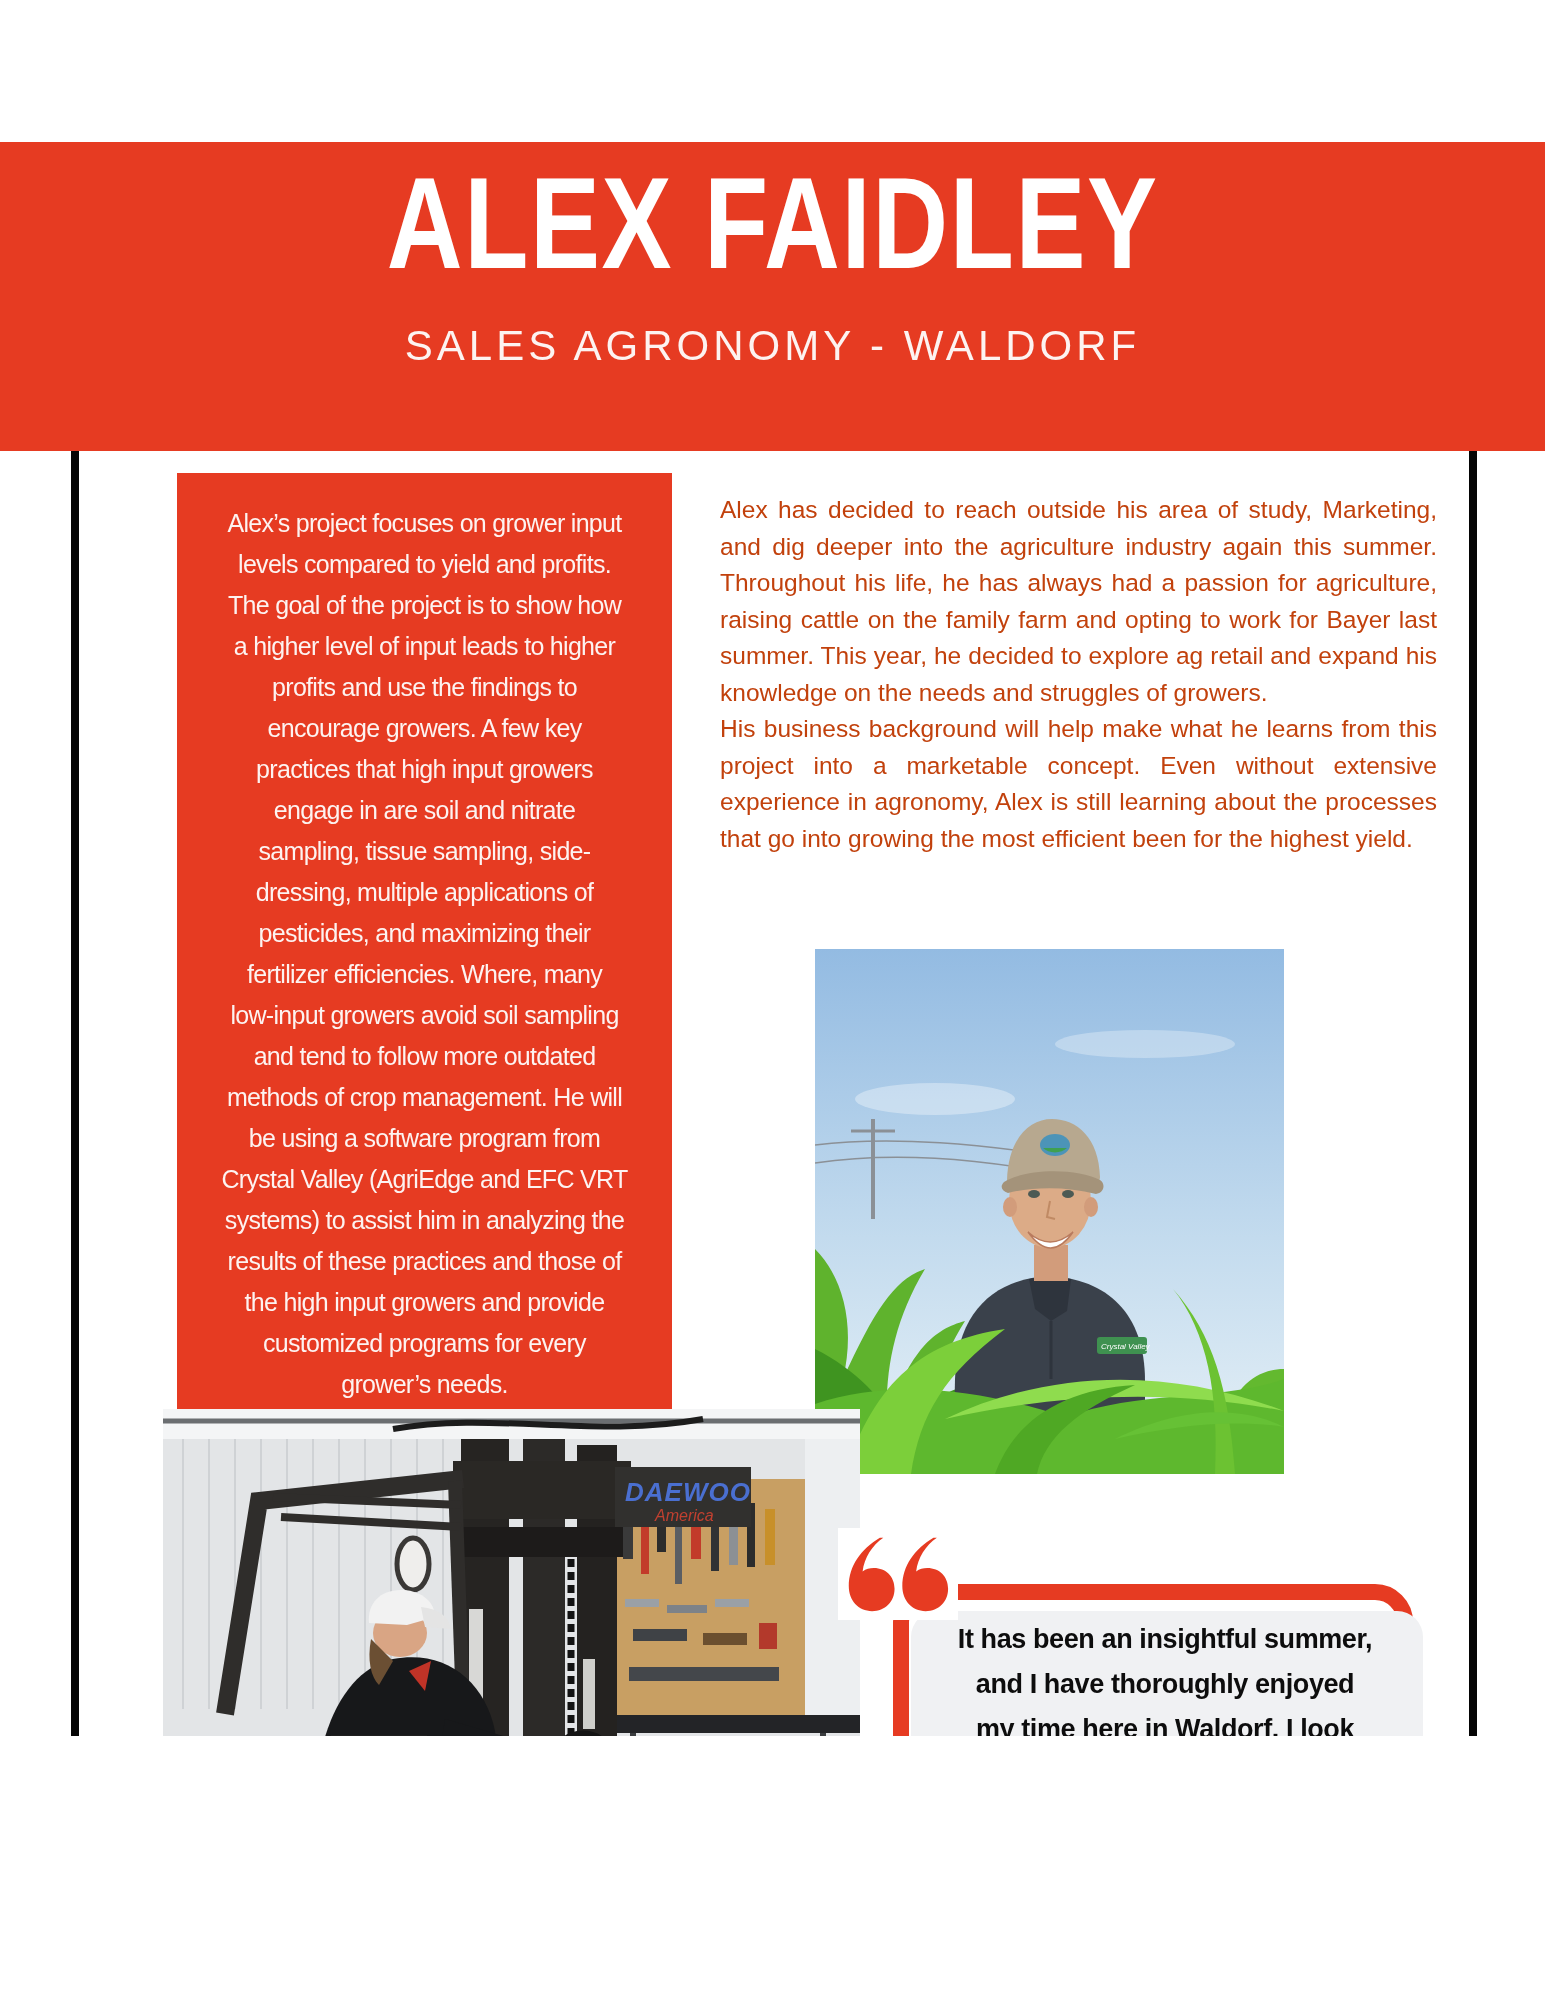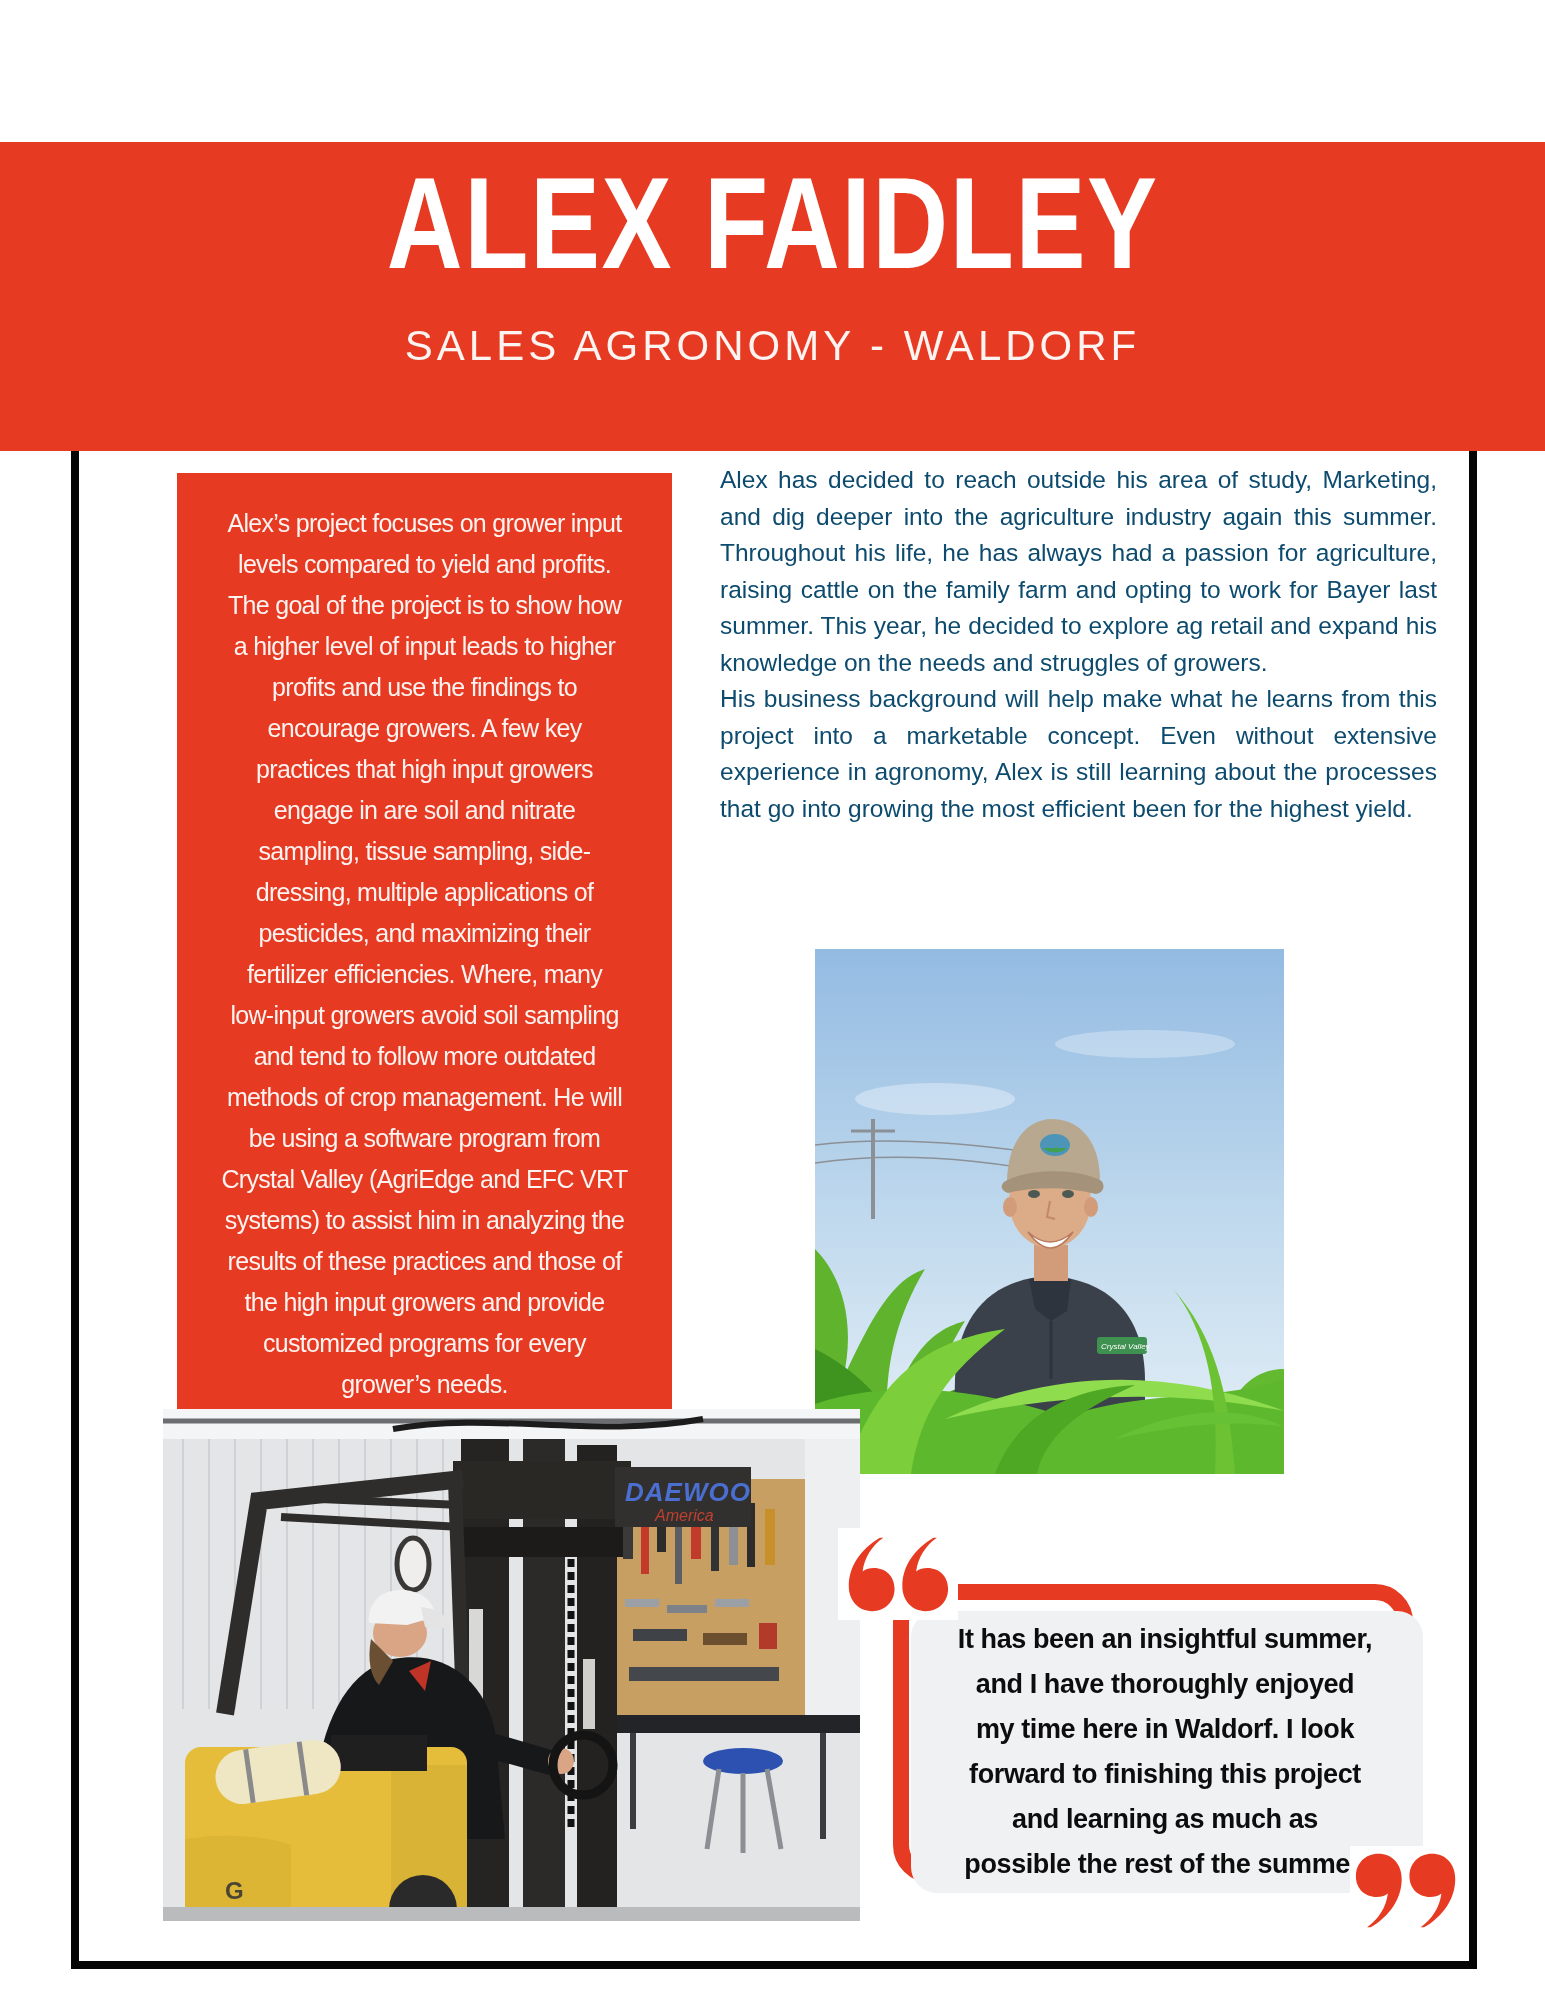--- a/index.html
+++ b/index.html
@@ -1,37 +1,37 @@
 <!DOCTYPE html>
 <html><head>
 <meta charset="utf-8">
 <style>
   html,body{margin:0;padding:0;background:#ffffff;}
-  #page{position:relative;width:1545px;height:2000px;background:#ffffff;overflow:hidden;
+  #page{position:relative;width:1545px;height:1736px;background:#ffffff;overflow:hidden;
         font-family:"Liberation Sans",sans-serif;}
 
   
   .frame{position:absolute;left:71px;top:330px;width:1390px;height:1623px;
          border:8px solid #050505;z-index:1;}
 
   
   .banner{position:absolute;left:0;top:142px;width:1545px;height:309px;background:#e63b22;
           z-index:2;display:flex;flex-direction:column;align-items:center;padding-top:26px;box-sizing:border-box;}
   .title{color:#ffffff;font-weight:700;font-size:128px;line-height:108px;letter-spacing:2px;
          display:inline-block;transform:scaleX(.82) scaleY(1.02);transform-origin:50% 0;white-space:nowrap;}
   .subtitle{margin-top:46px;color:#fdf3f1;font-size:42px;letter-spacing:4px;white-space:nowrap;}
 
   
   .project-box{position:absolute;left:177px;top:473px;width:495px;height:963px;background:#e63b22;
                z-index:2;box-sizing:border-box;padding:30px 12px 4px 12px;}
   .project-text{color:#fdf3f1;font-size:25px;letter-spacing:-0.7px;line-height:41px;
                 text-align:center;white-space:pre-line;}
 
   
-  .bio{position:absolute;left:720px;top:462px;width:717px;z-index:2;color:#0c4a6e;}
+  .bio{position:absolute;left:720px;top:492px;width:717px;z-index:2;color:#c2410c;}
   .bio p{margin:0;font-size:24.5px;line-height:36.5px;text-align:justify;}
 
   
   .portrait{position:absolute;left:815px;top:949px;width:469px;height:525px;z-index:2;}
   
   .forklift{position:absolute;left:163px;top:1409px;width:697px;height:512px;z-index:2;}
   .portrait svg,.forklift svg{display:block;width:100%;height:100%;}
 
   
   .quote-border{position:absolute;left:893px;top:1584px;width:520px;height:299px;z-index:3;

